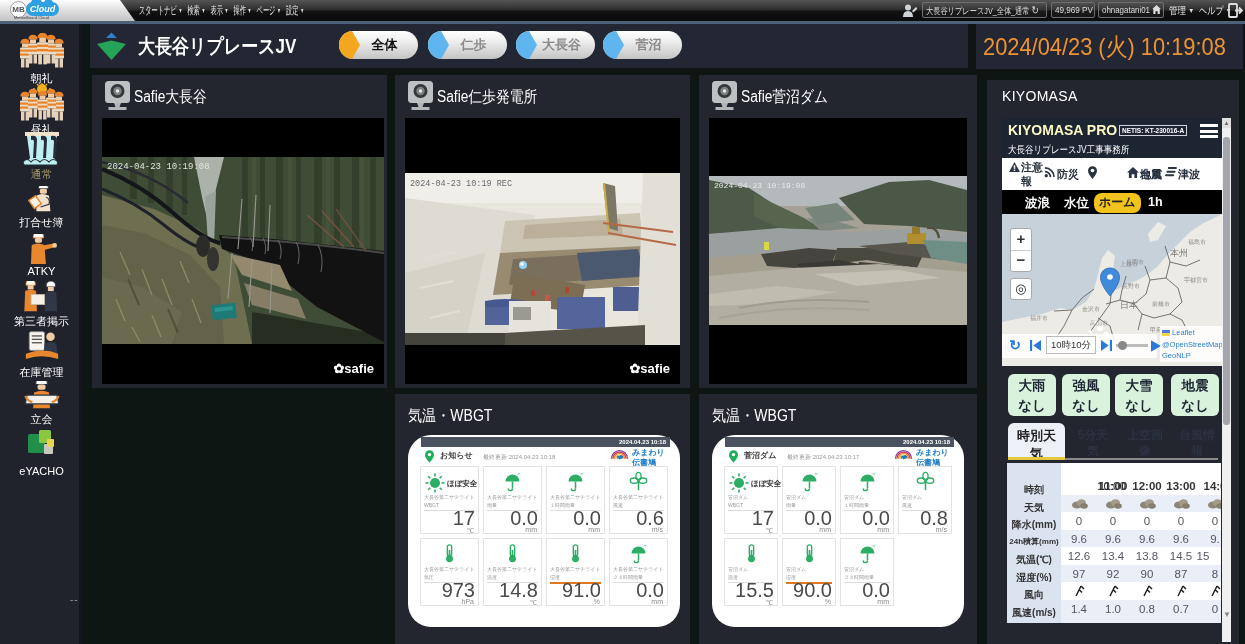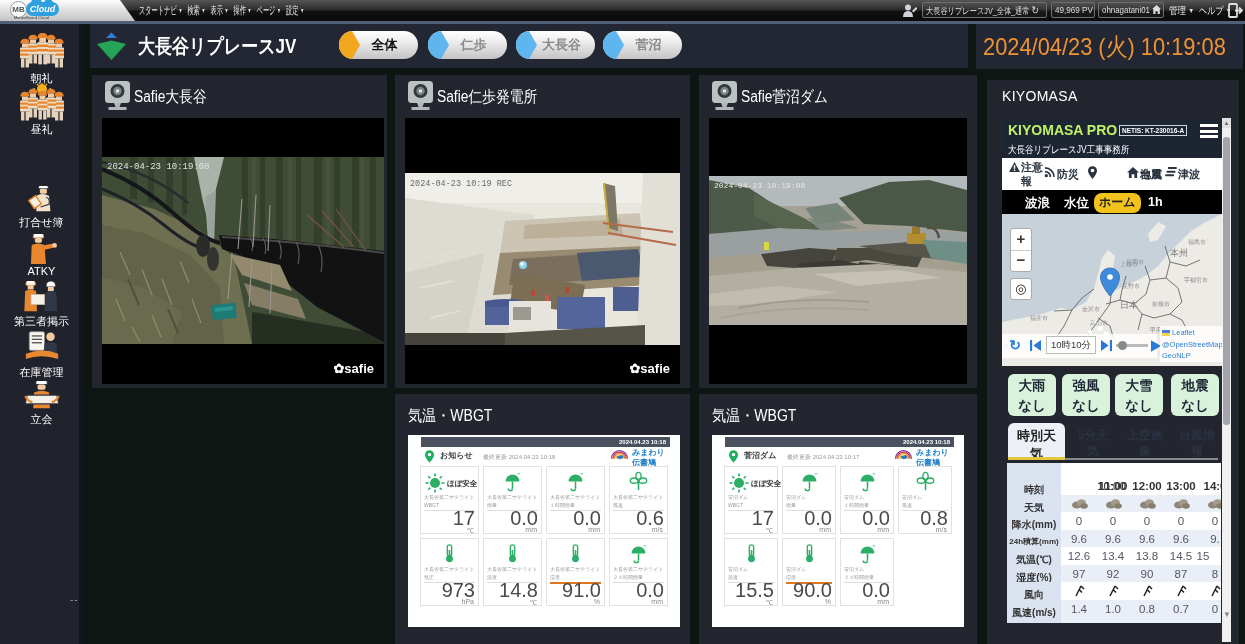--- a/index.html
+++ b/index.html
@@ -41,21 +41,21 @@
 
 .campanel { top:75px; height:313px; background:#23252f; }
 .camhead { position:absolute; left:13px; top:6px; width:25px; height:30px; }
 .camtitle { position:absolute; left:42px; top:12px; color:#fff; font-size:16px; transform:scaleX(.86); transform-origin:0 0; white-space:nowrap; }
 .vidbox { position:absolute; left:10px; top:43px; background:#000; }
 .safie { position:absolute; right:10px; bottom:8px; color:#fff; font-size:13px; font-weight:bold; font-family:"Liberation Sans",sans-serif; }
 
 
 .wpanel { top:394px; height:250px; background:#23252f; }
 .wtitle { position:absolute; left:13px; top:12px; color:#fff; font-size:16px; transform:scaleX(.88); transform-origin:0 0; white-space:nowrap; }
-.wcard { position:absolute; top:41px; background:#fff; }
+.wcard { position:absolute; top:41px; background:#fff;border-radius:23px; }
 .wbar { position:absolute; left:13px; top:2px; right:10px; height:10px; background:#49525e; color:#fff; font-size:6px; font-weight:bold; text-align:right; line-height:10px; padding-right:4px; }
 .wnotice { position:absolute; left:13px; top:14px; height:16px; right:10px; }
 .wlogo { position:absolute; right:12px; top:13px; width:58px; height:20px; }
 .wtiles { position:absolute; left:12px; right:12px; top:31px; display:grid; grid-template-columns:repeat(4,1fr); gap:4px; }
 .wtile { position:relative; height:68px; border:1px solid #e2e2e2; background:#fff; }
 .tic { position:absolute; left:50%; margin-left:-9.5px; top:4px; width:19px; height:21px; }
 .ticx { position:absolute; left:4px; top:6px; }
 .hobo { position:absolute; left:26px; top:12px; font-size:7.5px; font-weight:bold; color:#333; white-space:nowrap; }
 .wtl { position:absolute; left:3px; right:3px; top:27px; font-size:5px; color:#999; line-height:1.5; border-bottom:1px solid #ddd; padding-bottom:1px; white-space:nowrap; overflow:hidden; }
 .wtv { position:absolute; right:3px; top:40px; font-size:20px; color:#4a4a4a; }
@@ -140,20 +140,37 @@
         <use href="#wk" x="0" y="9"></use>
           <use href="#wk" x="34" y="9"></use>
         <use href="#wk" x="8" y="6"></use>
           <use href="#wk" x="26" y="6"></use>
         <g transform="translate(17.5,8)">
             <use href="#wk"></use>
           </g>
       </svg>
       <span class="sblabel">昼礼</span>
     </div>
+    <div class="sbitem" style="top:108px;">
+      <svg width="42" height="34" viewBox="0 0 42 34">
+        <polygon points="4,0 38,0 38,4 36,4 36,0 6,0 6,4 4,4" fill="#efe3cc"></polygon>
+        <rect x="4" y="0" width="34" height="4" fill="#efe3cc"></rect>
+        <g>
+          <polygon points="6,4 36,4 33,26 9,26" fill="#bfeef0"></polygon>
+          <polygon points="9,26 33,26 36,30 6,30" fill="#bfeef0"></polygon>
+        </g>
+        <g fill="#252c3c">
+          <path d="M10 4 q6 -1 6 4 l-1 18 l-3 0 l1 -16 q0 -3 -3 -2 z"></path>
+          <path d="M20 4 q6 -1 6 4 l-1 18 l-3 0 l1 -16 q0 -3 -3 -2 z"></path>
+          <path d="M30 4 q6 -1 6 4 l-1 18 l-3 0 l1 -16 q0 -3 -3 -2 z"></path>
+        </g>
+        <path d="M2 30 q4 -5 8 0 q4 -5 9 0 q4 -5 9 0 q4 -5 9 0 l-1 3 l-33 0 z" fill="#bfeef0" stroke="#252c3c" stroke-width="1.2"></path>
+      </svg>
+      <span class="sblabel" style="color:#a79a68;">通常</span>
+    </div>
     <div class="sbitem" style="top:162px;">
       <svg width="40" height="28" viewBox="0 0 40 40">
         <path d="M15 2 A7 6 0 0 1 29 2 L29 4 L15 4 Z" fill="#fff" stroke="#2a3040" stroke-width="1.4"></path>
         <rect x="17" y="4" width="10" height="7" rx="2" fill="#f2cba2"></rect>
         <path d="M12 14 q8 -5 18 0 l2 22 l-20 0 z" fill="#f4e2cc"></path>
         <path d="M14 16 l-8 8 l6 6" fill="#f4e2cc"></path>
         <rect x="4" y="16" width="12" height="14" transform="rotate(-35 10 23)" fill="#f8f2e6" stroke="#e8852c" stroke-width="2"></rect>
         <path d="M26 16 q6 2 4 10 l-12 4" fill="none" stroke="#2a3040" stroke-width="1.6"></path>
       </svg>
       <span class="sblabel">打合せ簿</span>
@@ -196,20 +213,29 @@
         <g stroke="#555" stroke-width="1.6">
             <line x1="11" y1="7" x2="23" y2="7"></line>
             <line x1="11" y1="11" x2="23" y2="11"></line>
             <line x1="11" y1="15" x2="23" y2="15"></line>
           </g>
         <circle cx="33" cy="8" r="5" fill="#f2cba2"></circle>
         <path d="M26 16 q7 -4 14 0 l1 12 l-16 0 z" fill="#303848"></path>
         <path d="M4 28 q20 -8 38 0 l0 6 q-20 -6 -38 0 z" fill="#e8872e"></path>
       </svg>
       <span class="sblabel">在庫管理</span>
+    </div>
+    <div class="sbitem" style="top:404px;">
+      <svg width="40" height="36" viewBox="0 0 40 36">
+        <rect x="6" y="6" width="17" height="19" rx="1.5" fill="#1f8f4a"></rect>
+        <rect x="17" y="2" width="12" height="13" rx="1.5" fill="#8ec641"></rect>
+        <rect x="22" y="16" width="9" height="10" rx="1" fill="#c8c8c0"></rect>
+        <rect x="25" y="11" width="7" height="8" rx="1" fill="#e8d44a"></rect>
+      </svg>
+      <span class="sblabel">eYACHO</span>
     </div>
     <div class="abs" style="left:70px;top:570px;color:#999;font-size:10px;letter-spacing:1px;">--</div>
   </div>
 
   <div id="hdr" class="abs"></div>
   <svg class="abs" style="left:96px;top:31px;" width="31" height="30" viewBox="0 0 31 30">
     <polygon points="15.5,1.5 21,7 10,7" fill="#2f7fd0"></polygon>
     <polygon points="1,13 15.5,9.5 30,13 15.5,29" fill="#25a457"></polygon>
   </svg>
   <div id="hdrtitle" class="abs">大長谷リプレースJV</div>
@@ -629,21 +655,21 @@
             <div class="wtu">mm</div>
         </div>
       </div>
     </div>
   </div>
 
   <div id="kcol" class="abs">
     <div style="position:absolute;left:15px;top:8px;color:#fff;font-size:14px;letter-spacing:.3px;">KIYOMASA</div>
 
     <div class="abs" style="left:15px;top:38px;width:220px;height:40px;background:#1d2533;">
-      <span style="position:absolute;left:6px;top:4px;color:#bef264;font-size:14px;font-weight:bold;letter-spacing:0;">KIYOMASA PRO</span>
+      <span style="position:absolute;left:6px;top:4px;color:#fef9c3;font-size:14px;font-weight:bold;letter-spacing:0;">KIYOMASA PRO</span>
       <span style="position:absolute;left:117px;top:7px;color:#fff;font-size:6.5px;font-weight:bold;border:1px solid #cfd4da;padding:1px 2px;white-space:nowrap;">NETIS: KT-230016-A</span>
       <span style="position:absolute;right:4px;top:6px;width:18px;">
         <i style="display:block;height:3px;background:#fff;margin-bottom:2.5px;"></i>
         <i style="display:block;height:3px;background:#fff;margin-bottom:2.5px;"></i>
         <i style="display:block;height:3px;background:#fff;"></i>
       </span>
       <span style="position:absolute;left:6px;top:25px;color:#fff;font-size:10px;transform:scaleX(.85);transform-origin:0 0;white-space:nowrap;">大長谷リプレースJV工事事務所</span>
     </div>
 
     <div class="abs" style="left:15px;top:78px;width:220px;height:32px;background:#fff;color:#27303e;font-weight:bold;font-size:11px;">

